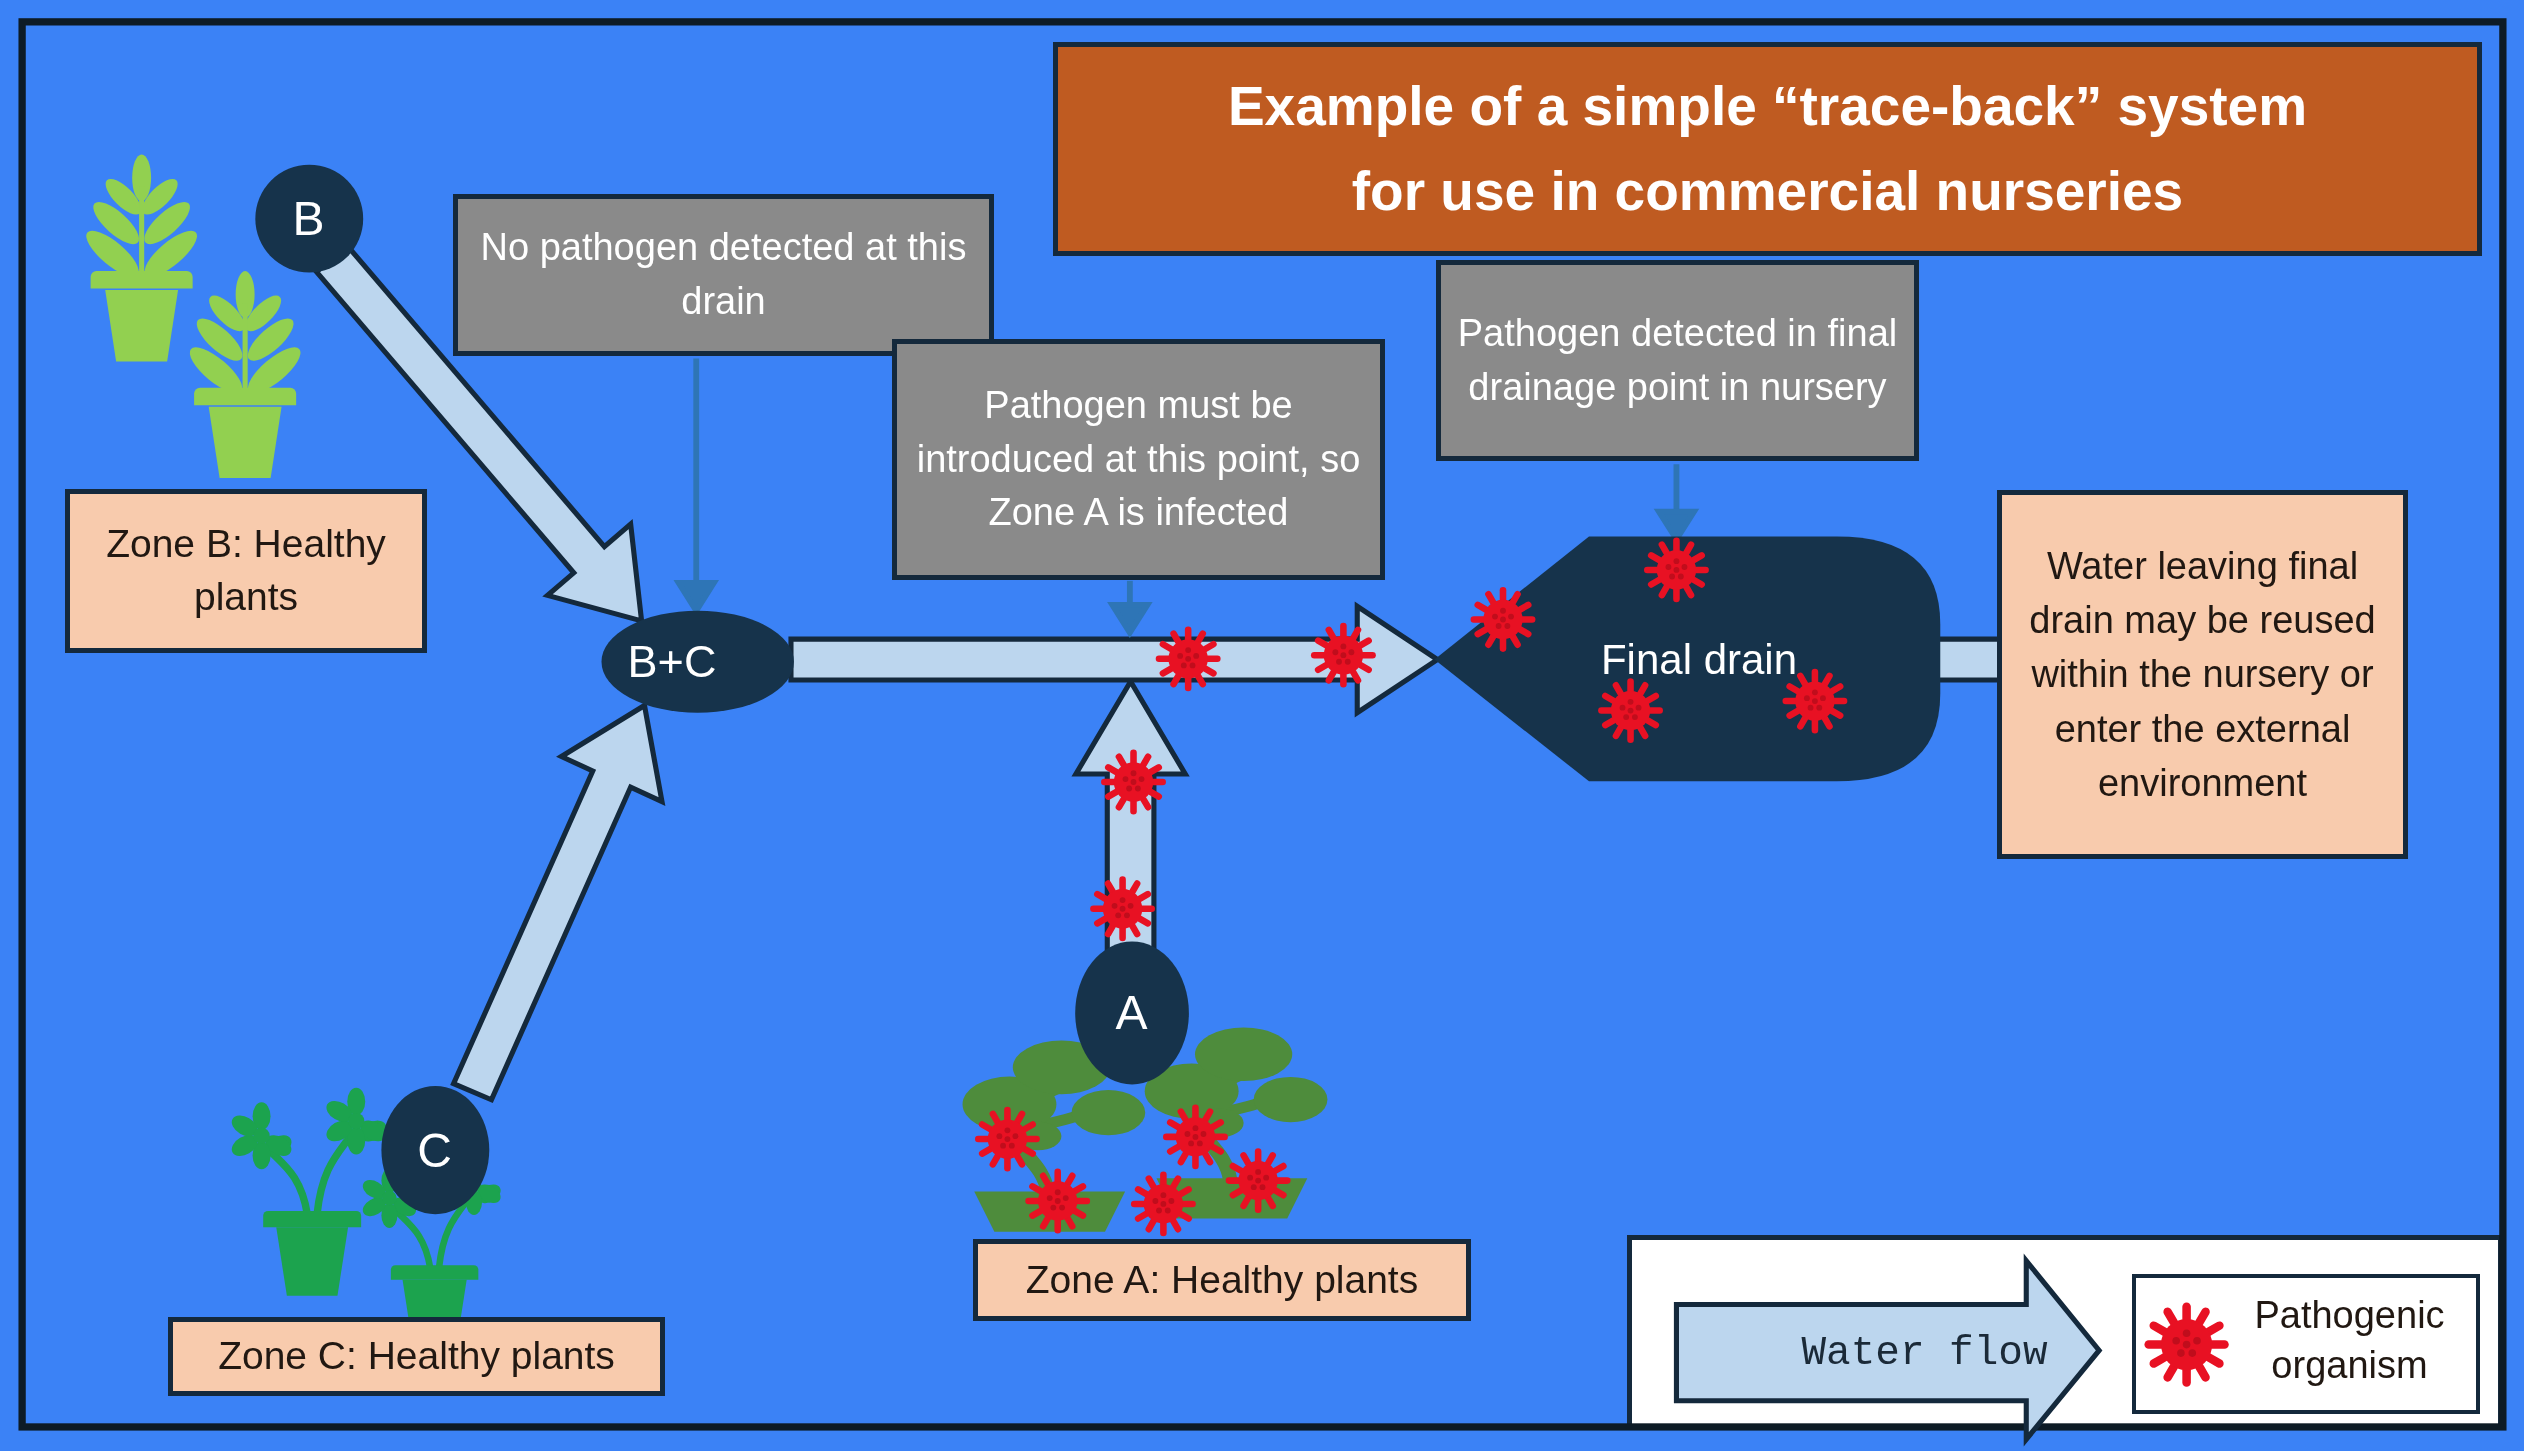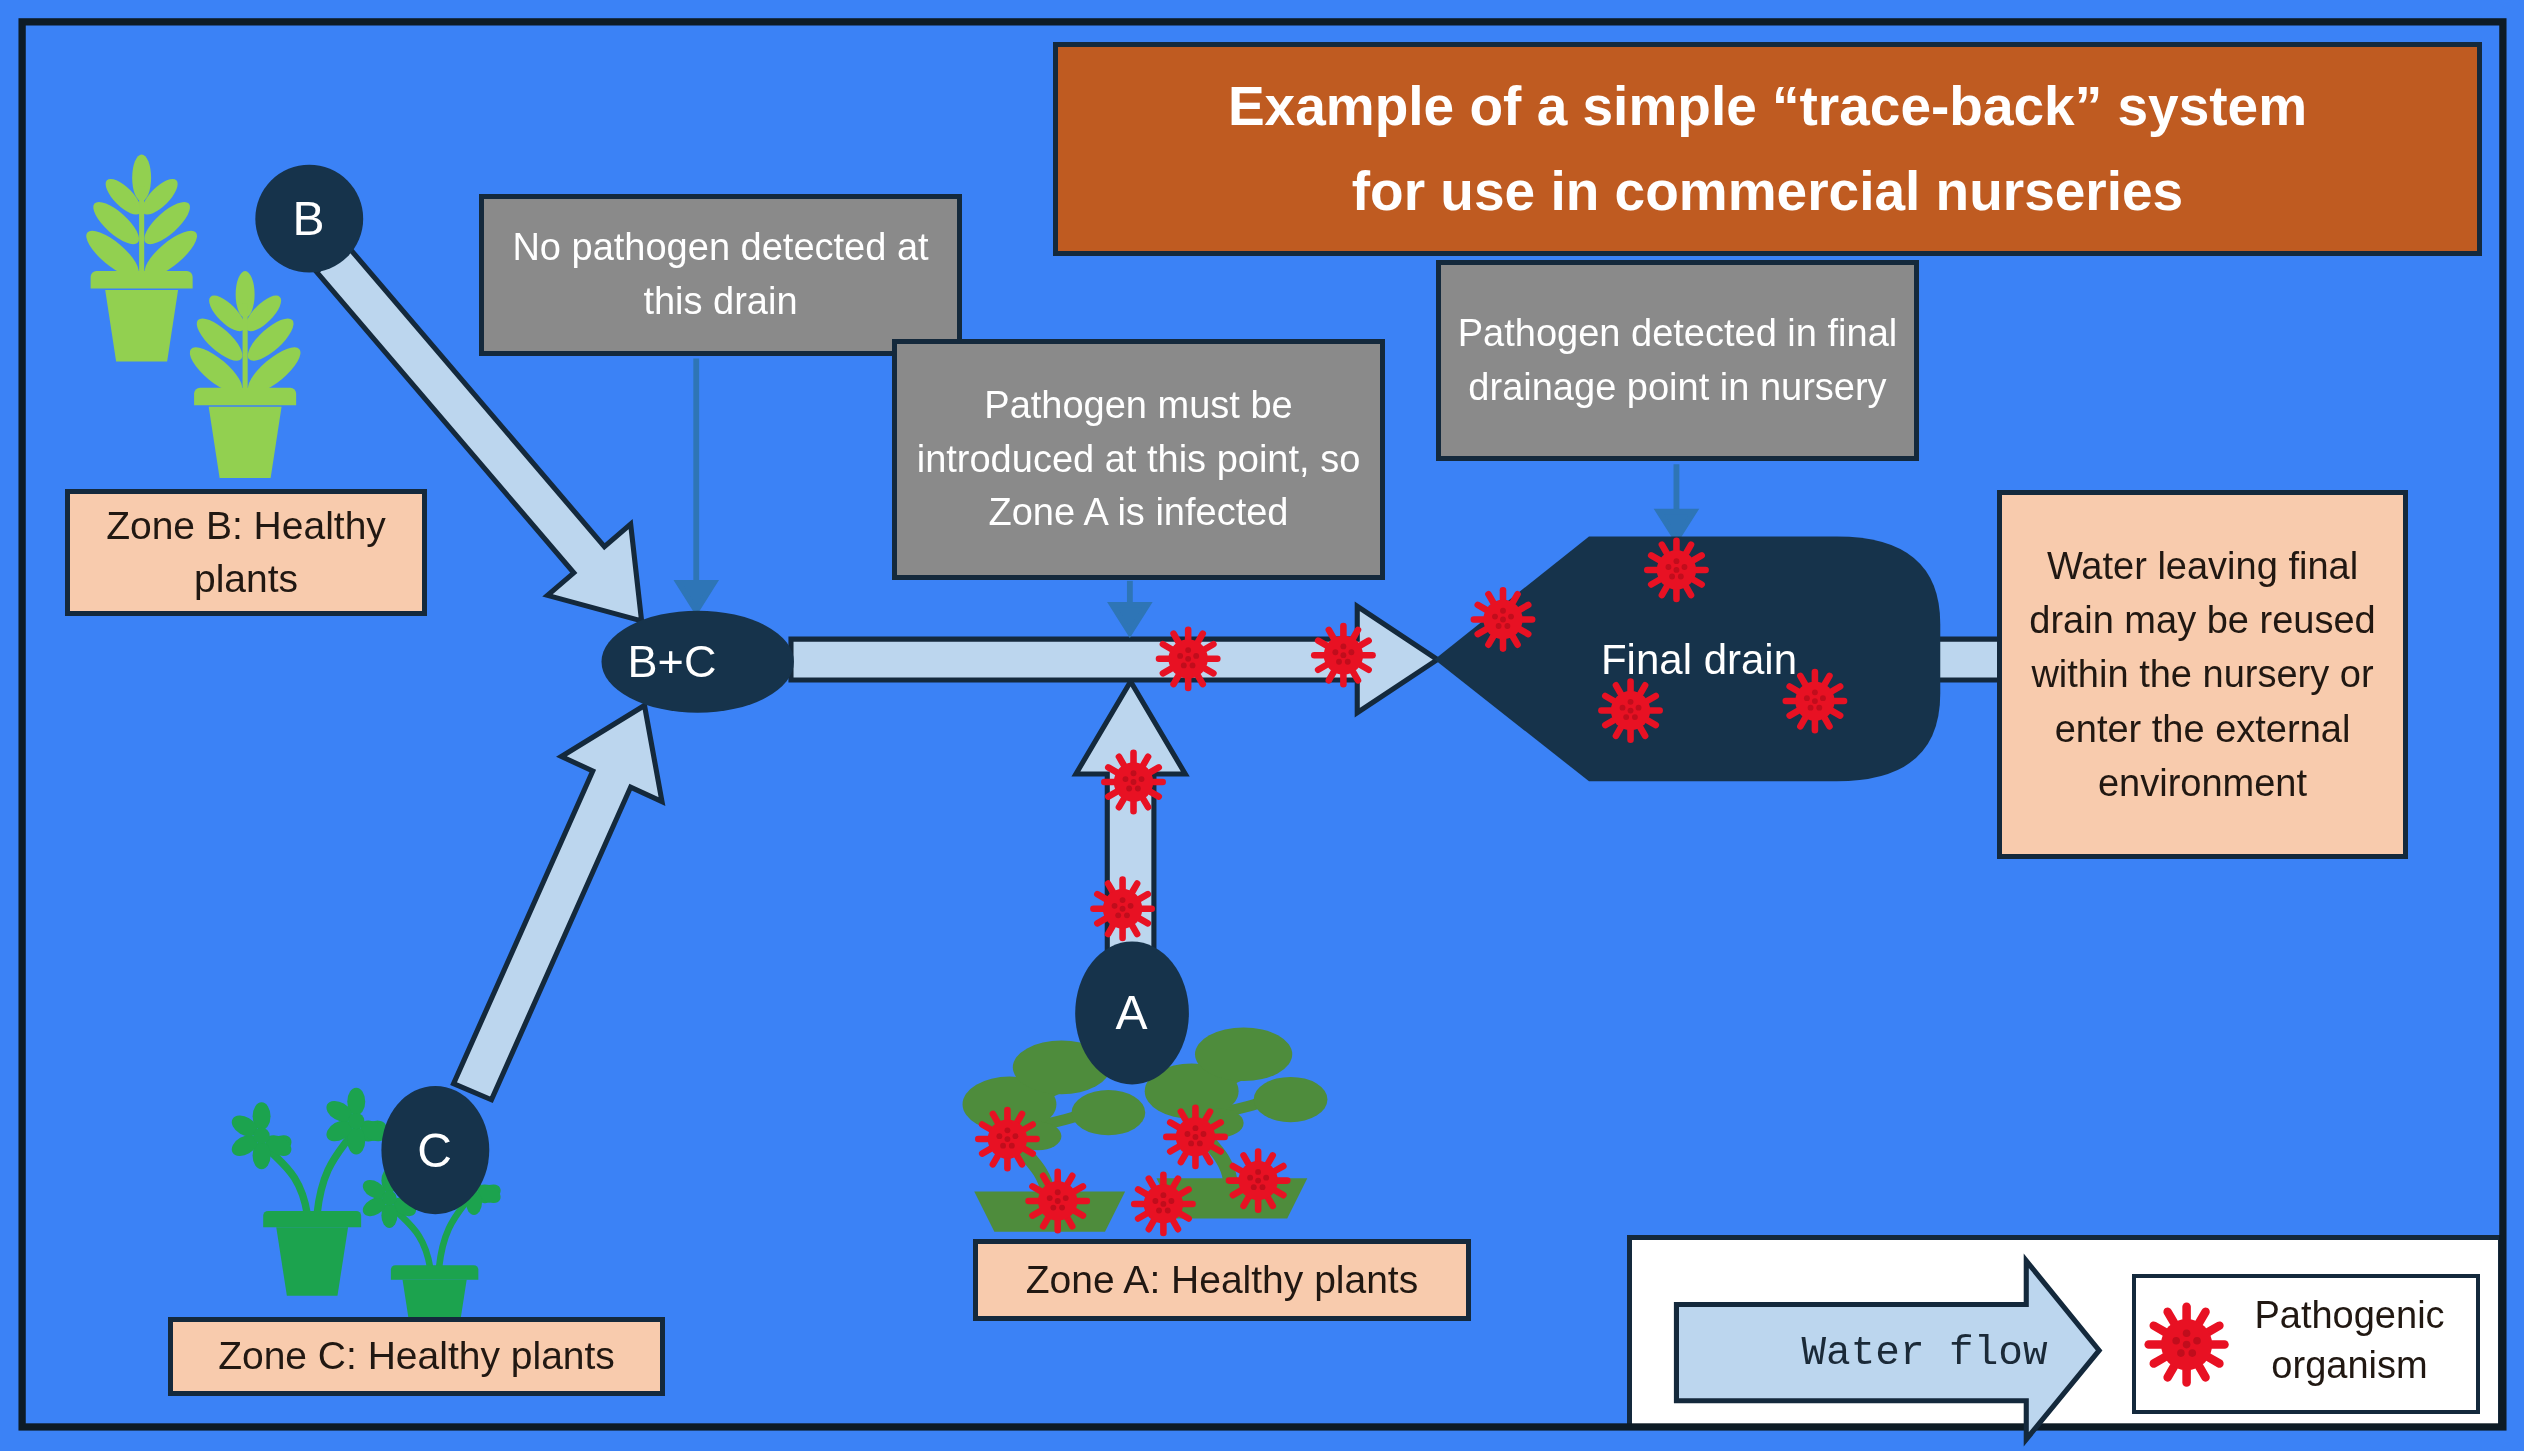--- a/index.html
+++ b/index.html
@@ -9,25 +9,25 @@
   .txt{position:absolute;z-index:3;display:flex;align-items:center;justify-content:center;
        text-align:center;box-sizing:border-box;}
   .callout{background:#8a8a8a;border:5.1px solid #14293c;color:#ffffff;
            font-size:38px;line-height:1.42;padding:4.4px 10.2px;}
   .zone-label{background:#f8cbad;border:5.1px solid #14293c;color:#211812;
               font-size:39px;line-height:1.35;padding:2.9px 7.3px;}
   .node-letter{color:#ffffff;font-size:48px;z-index:4;}
   #title-box{left:1053px;top:42px;width:1429px;height:214px;background:#bf5b21;
              border:5.8px solid #14293c;color:#ffffff;font-weight:bold;font-size:55px;
              line-height:1.55;flex-direction:column;}
-  #callout-1{left:479px;top:194px;width:483px;height:162px;}
+  #callout-1{left:453px;top:194px;width:541px;height:162px;}
   #callout-2{left:892px;top:339px;width:493px;height:241px;}
   #callout-3{left:1436px;top:260px;width:483px;height:201px;}
   #callout-4{left:1434px;top:861px;width:537px;height:236px;}
-  #zone-b-label{left:65px;top:489px;width:362px;height:127px;}
+  #zone-b-label{left:65px;top:489px;width:362px;height:164px;}
   #zone-c-label{left:168px;top:1317px;width:497px;height:79px;}
   #zone-a-label{left:973px;top:1239px;width:498px;height:82px;}
   #outcome-box{left:1997px;top:490px;width:411px;height:369px;background:#f8cbad;
                border:5.1px solid #14293c;color:#211812;font-size:38px;line-height:1.43;padding:4.4px 7.3px;}
   #node-b{left:254px;top:164px;width:109px;height:109px;}
   #node-c{left:380px;top:1096px;width:109px;height:109px;}
   #node-a{left:1077px;top:958px;width:109px;height:109px;}
   #node-bc{left:576px;top:611px;width:192px;height:102px;font-size:45px;}
   #final-drain-label{left:1553px;top:623px;width:292px;height:73px;color:#ffffff;font-size:42px;z-index:4;}
   #legend-box{position:absolute;left:1627px;top:1235px;width:876px;height:195px;

